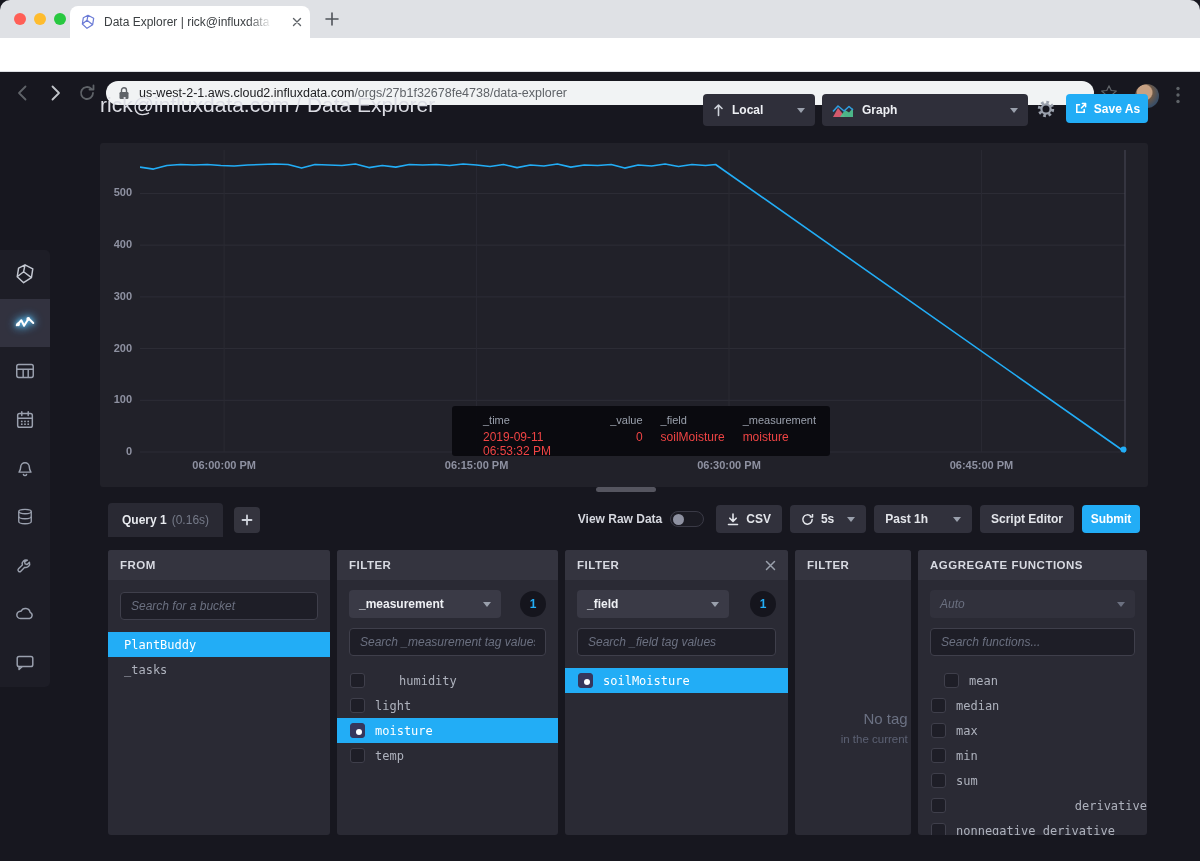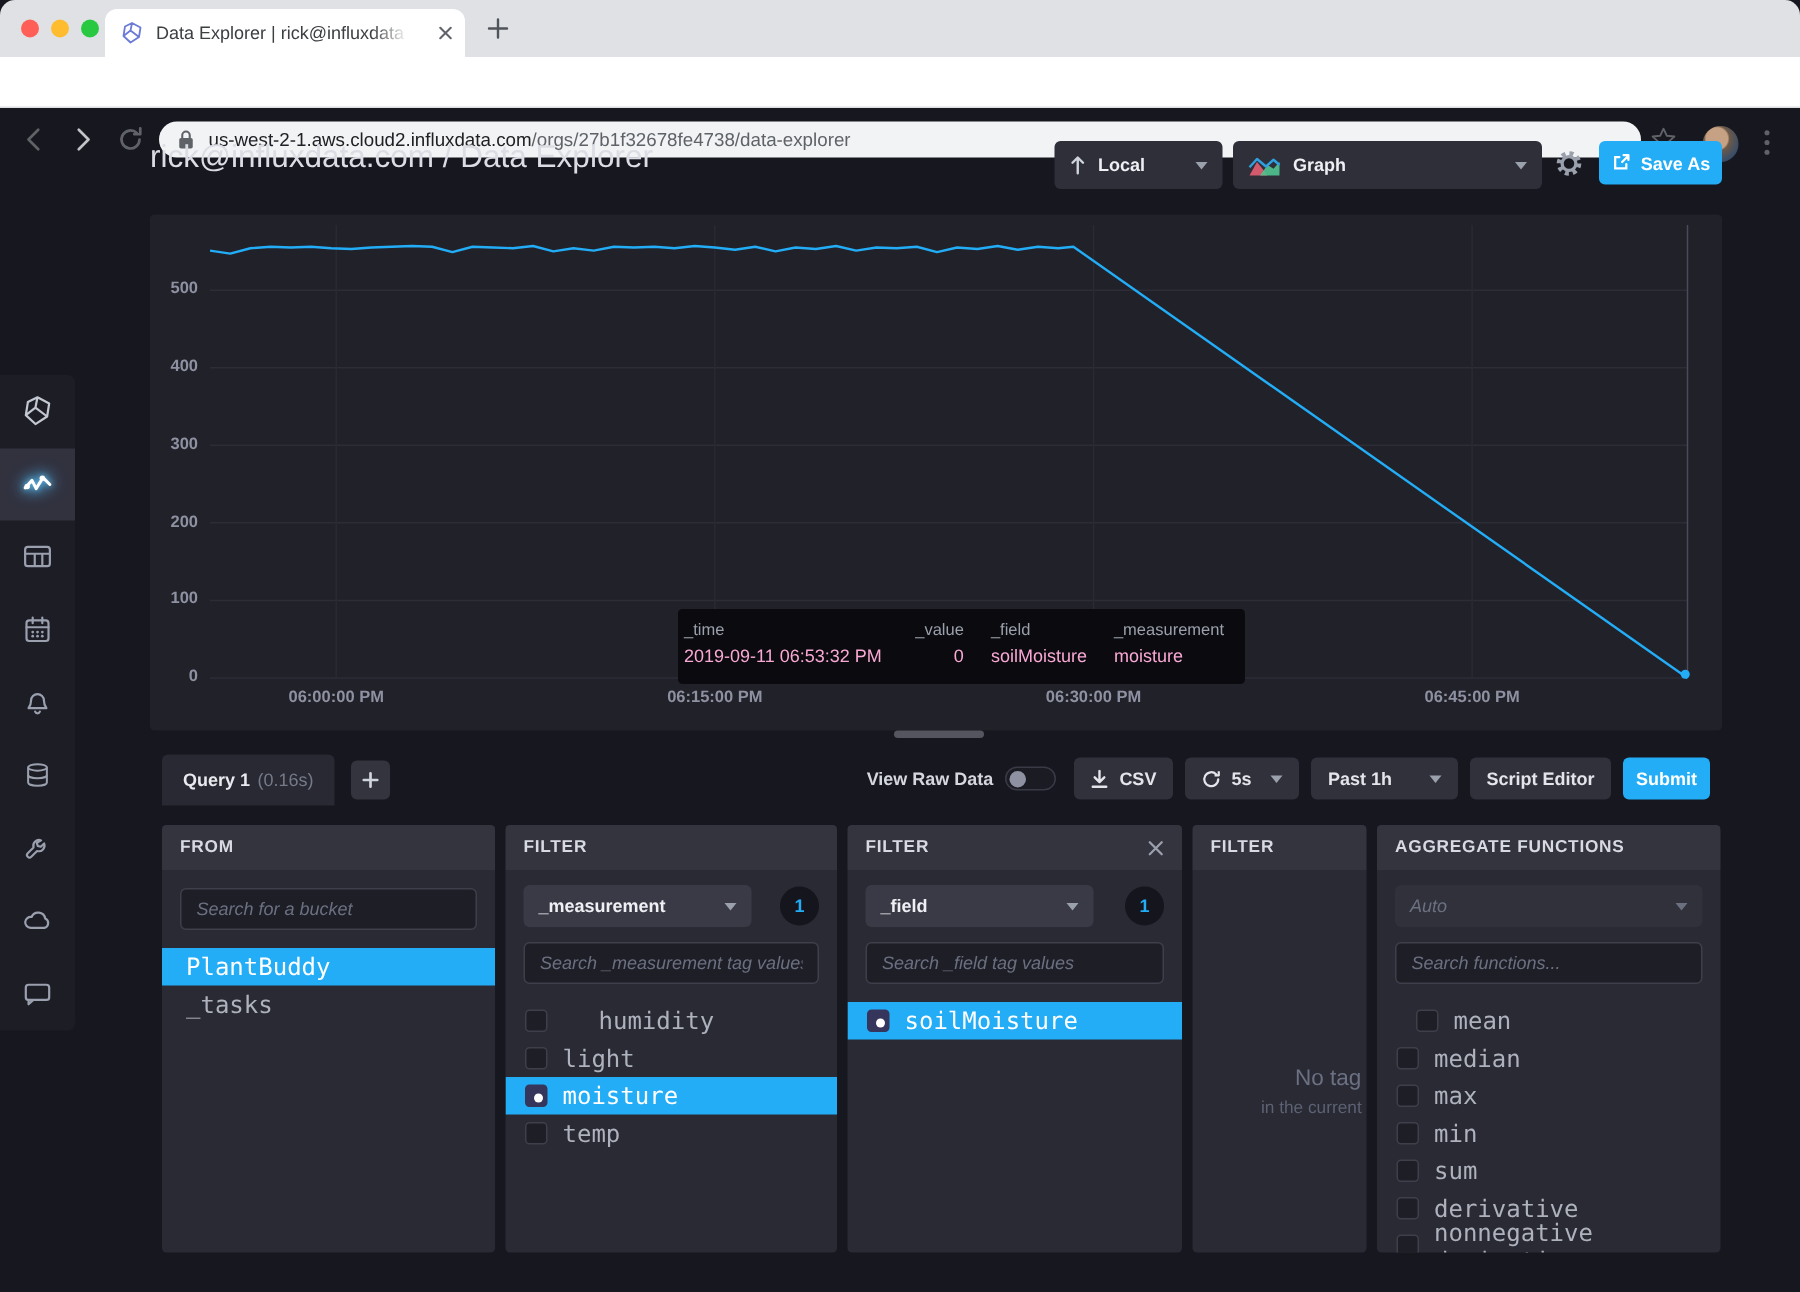--- a/index.html
+++ b/index.html
@@ -43,23 +43,23 @@
   .side-item { height:48.5px; display:flex; align-items:center; justify-content:center; color:#9aa0ae; }
   .side-item.active { background:#32323f; color:#ffffff; }
   .side-item.active svg { filter:drop-shadow(0 0 5px #22ADF6) drop-shadow(0 0 2px #7cd1ff); }
   .side-item.logo { color:#c3c7d1; }
 
   
   .chart-panel { left:100px; top:143px; width:1048px; height:344px; background:#212129; border-radius:3px; }
   .ylab { position:absolute; width:34px; text-align:right; font-size:11px; font-weight:bold; color:#8e91a1; }
   .xlab { position:absolute; width:96px; text-align:center; font-size:11px; font-weight:bold; color:#8e91a1; top:459px; }
   .tooltip { left:452px; top:406px; width:378px; height:50px; background:rgba(9,9,15,0.96); border-radius:3px;
-             display:flex; padding:8px 14px 0 4px; gap:18px; }
+             display:flex; padding:8px 14px 0 31px; gap:18px; }
   .tt-col .h { font-size:11px; color:#9aa0ac; margin-bottom:4px; }
-  .tt-col .v { font-size:12px; color:#f9a8d4; }
+  .tt-col .v { font-size:12px; color:#ef4444; }
   .tt-time { width:162px; } .tt-value { width:42px; text-align:right; } .tt-field { width:76px; }
   .scroll-thumb { left:596px; top:487px; width:60px; height:5px; border-radius:2.5px; background:#55555f; }
 
   
   .qtab { left:108px; top:503px; height:34px; background:#292933; border-radius:4px 4px 0 0;
           display:flex; align-items:center; padding:0 14px; gap:5px; font-size:12px; font-weight:bold; color:#e8eaef; }
   .qtab .time { color:#757a88; font-weight:normal; }
   .addq { left:234px; top:507px; width:26px; height:26px; background:#34343e; border-radius:4px;
           display:flex; align-items:center; justify-content:center; color:#cfd3db; }
   .qcontrols { left:560px; top:505px; width:580px; height:28px; display:flex; justify-content:flex-end;
@@ -82,21 +82,21 @@
   .search::placeholder { color:#6b7080; font-style:italic; }
   .tagrow { margin:10px 12px 0 12px; display:flex; align-items:center; }
   .tagdd { width:152px; height:28px; background:#3a3a46; border-radius:4px; display:flex; align-items:center;
            padding:0 10px; color:#eef0f4; font-size:12px; font-weight:bold; }
   .badge { margin-left:auto; width:26px; height:26px; border-radius:50%; background:#15151d; color:#22ADF6;
            font-size:12px; font-weight:bold; display:flex; align-items:center; justify-content:center; }
   .autodd { margin:10px 12px 0 12px; height:28px; background:#31313c; border-radius:4px; display:flex;
             align-items:center; padding:0 10px; color:#6b7080; font-size:12px; font-style:italic; }
   .list { margin-top:6px; }
   .lrow { height:25px; display:flex; align-items:center; padding-left:16px;
-          font-family:"DejaVu Sans Mono", monospace; font-size:16px; color:#aeb2bd; }
+          font-family:"DejaVu Sans Mono", monospace; font-size:12px; color:#aeb2bd; }
   .lrow.sel { background:#22ADF6; color:#fff; }
   .chk { width:15px; height:15px; border-radius:3px; background:#1e1e27; border:1px solid #3f3f4b;
          margin-right:10px; flex:none; position:relative; }
   .chk.on { background:#36365c; border-color:#36365c; }
   .chk.on::after { content:""; position:absolute; left:4.5px; top:4.5px; width:6px; height:6px;
                    border-radius:50%; background:#fff; }
   .empty-wrap { position:relative; height:220px; overflow:hidden; }
   .empty-inner { position:absolute; left:8px; top:130px; width:200px; text-align:center; }
   .empty-l1 { font-size:15px; color:#6b7183; white-space:nowrap; }
   .empty-l2 { font-size:11.5px; color:#5c6173; margin-top:6px; white-space:nowrap; }
@@ -462,21 +462,21 @@
           <span>max</span>
         </div>
         <div class="lrow" style="padding-left: 13px;">
           <span class="chk"></span>
           <span>min</span>
         </div>
         <div class="lrow" style="padding-left: 13px;">
           <span class="chk"></span>
           <span>sum</span>
         </div>
-        <div class="lrow" style="padding-left: 13px;">
+        <div class="lrow" style="padding-left: 13px; justify-content: space-between;">
           <span class="chk"></span>
           <span>derivative</span>
         </div>
         <div class="lrow" style="padding-left: 13px;">
           <span class="chk"></span>
           <span>nonnegative derivative</span>
         </div>
       </div>
   </div>
 

